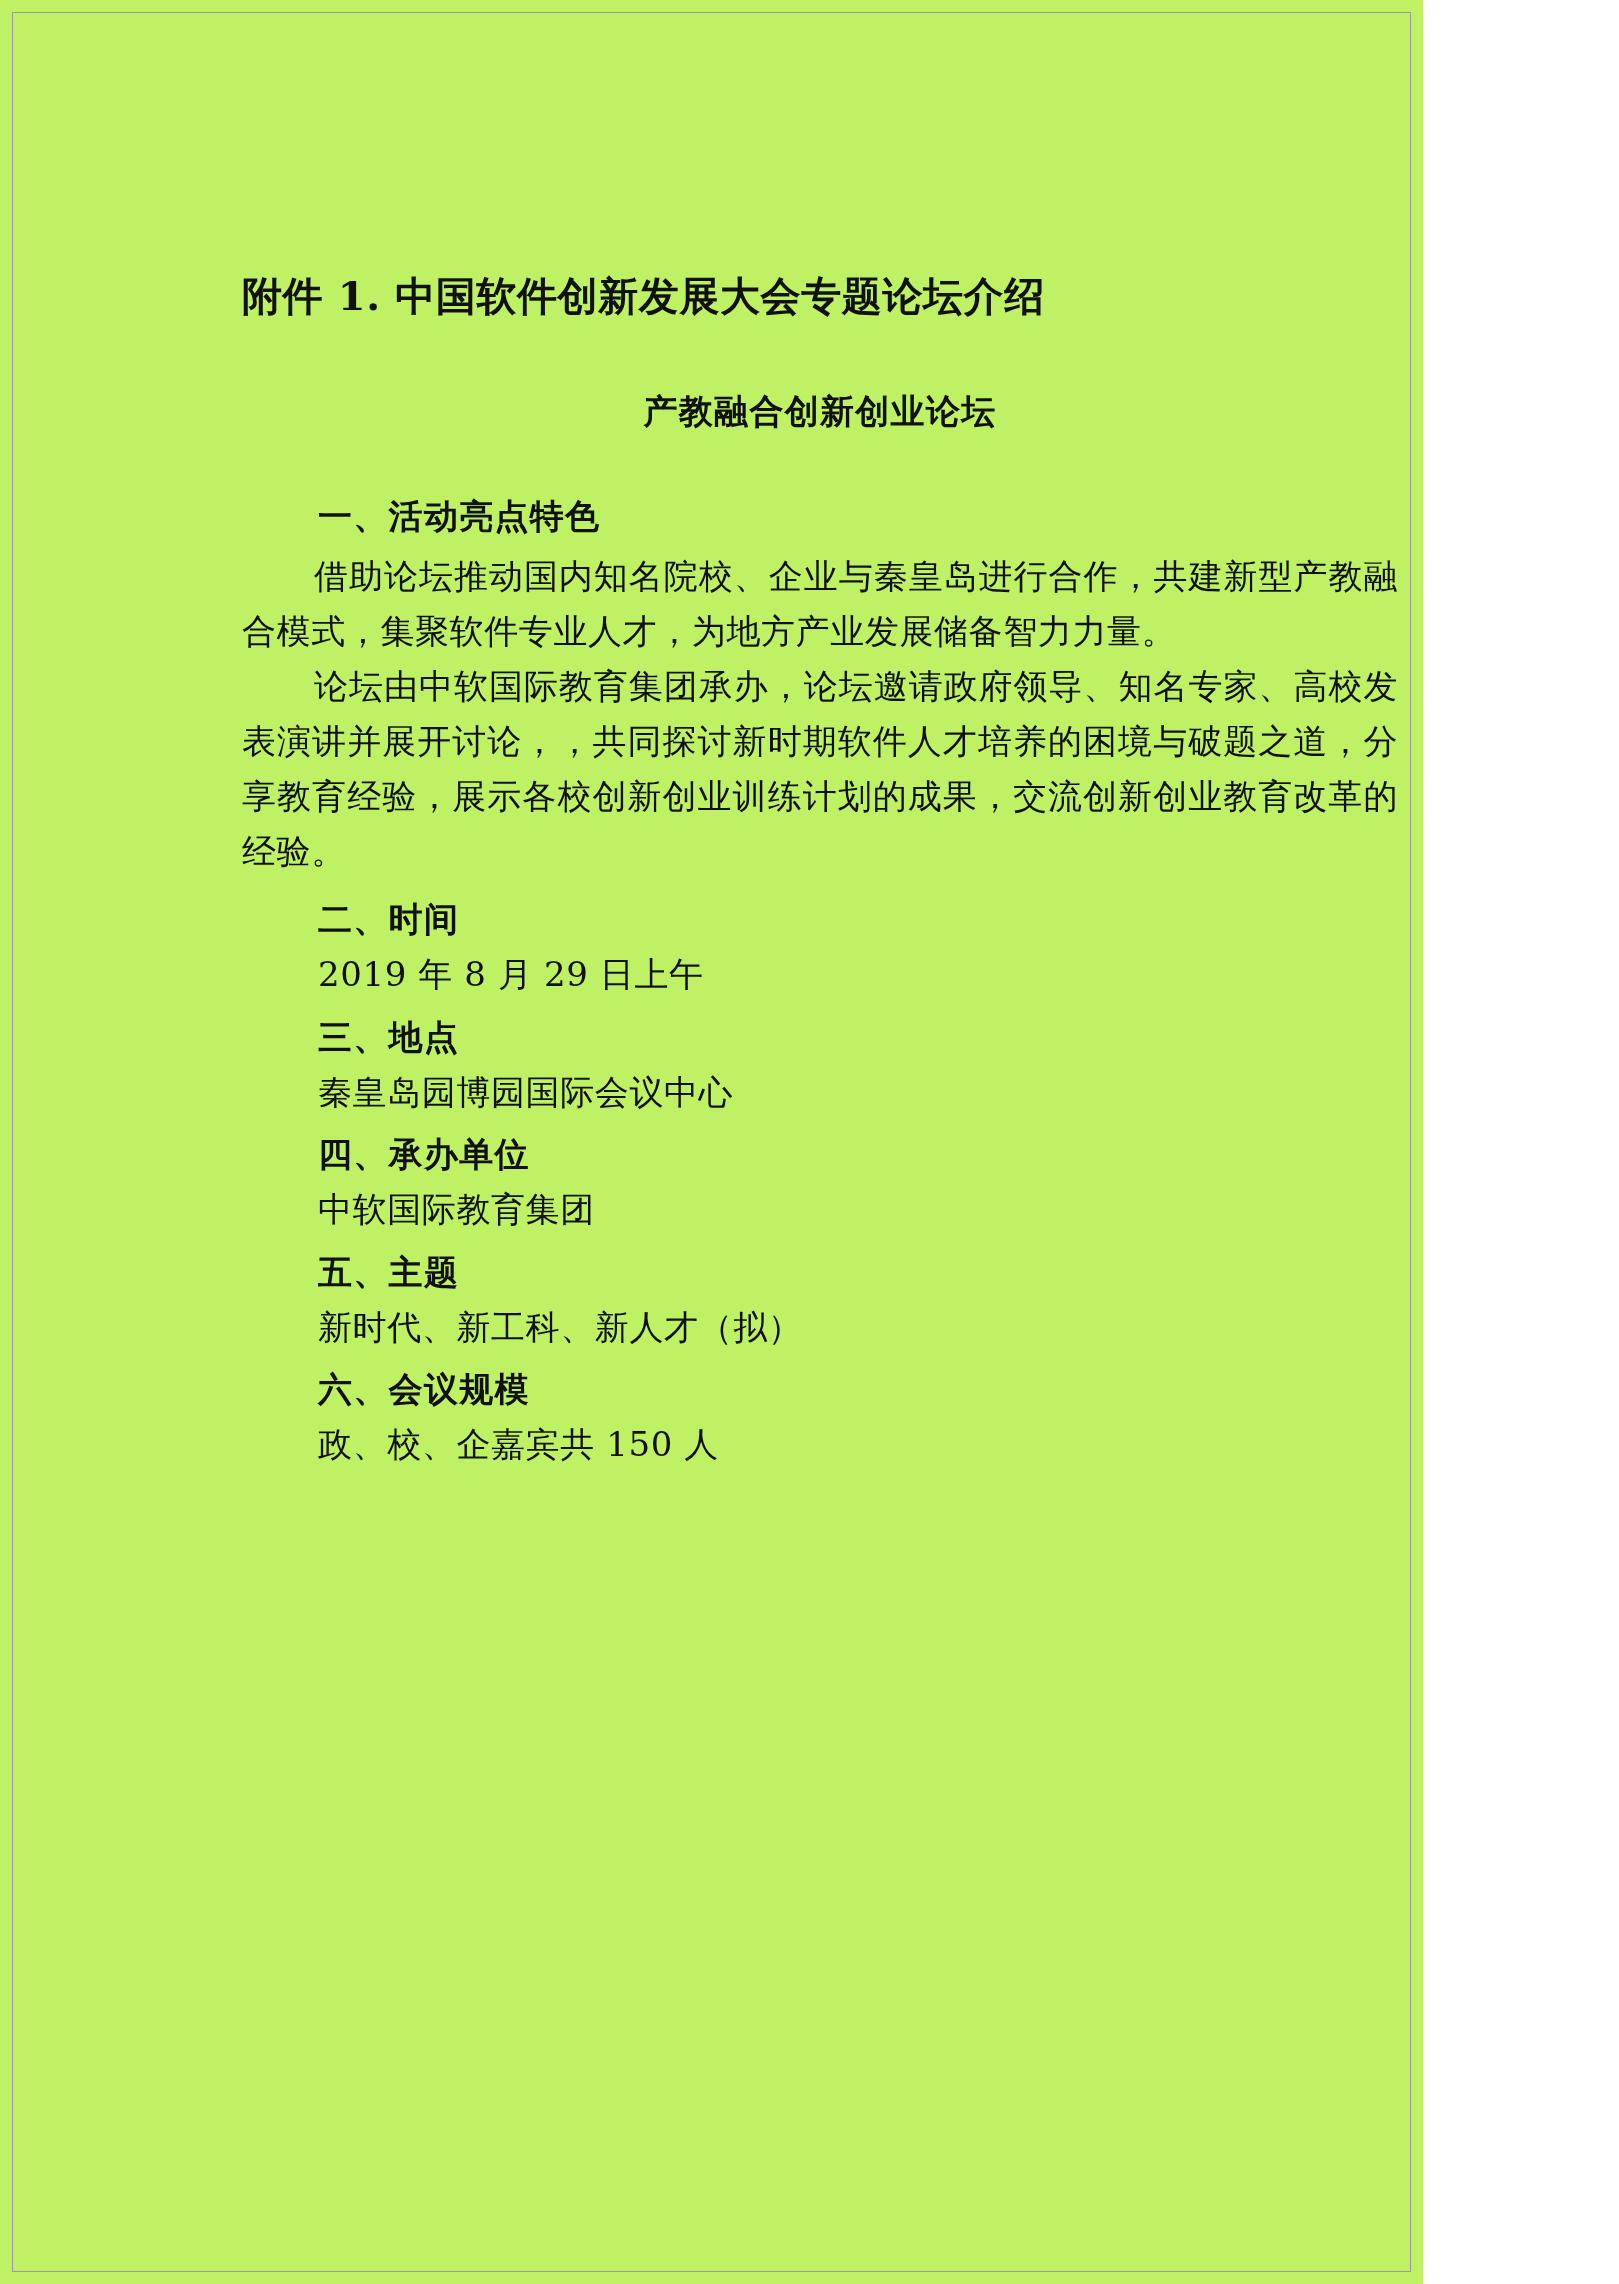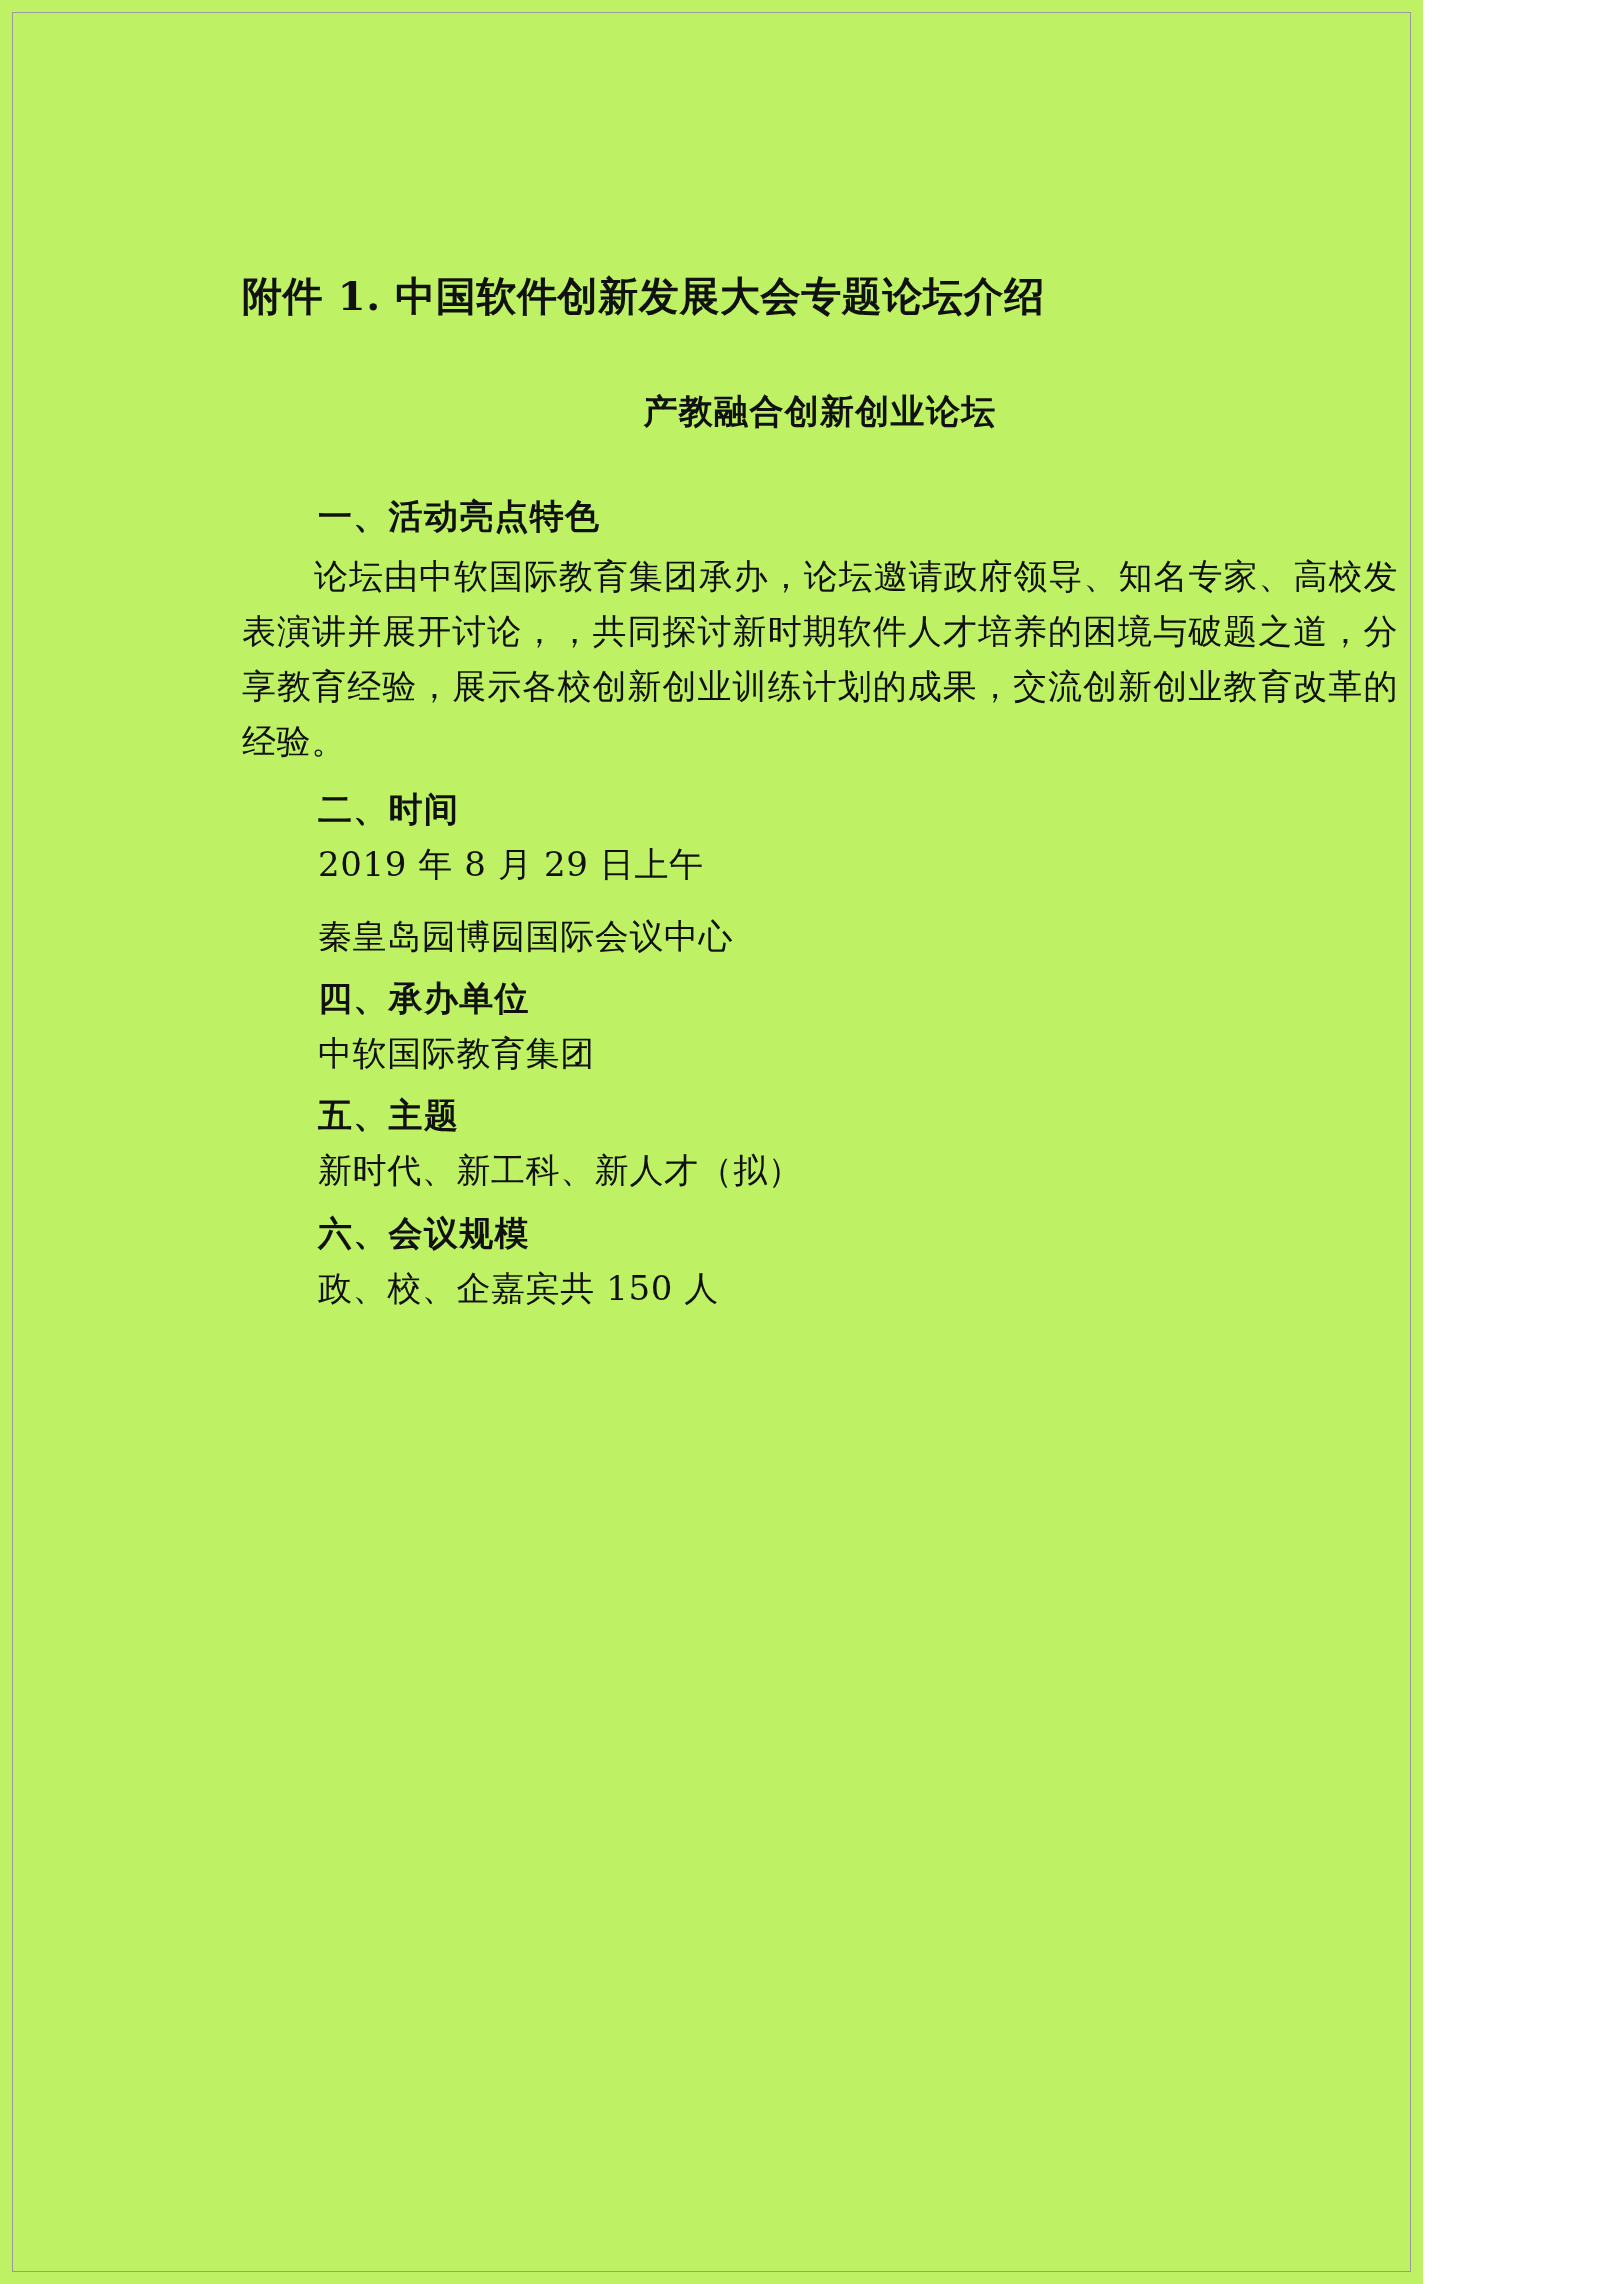--- a/index.html
+++ b/index.html
@@ -87,29 +87,31 @@
   <div class="content">
 
     <h1 class="doc-title">附件 1. 中国软件创新发展大会专题论坛介绍</h1>
 
     <div class="subtitle">产教融合创新创业论坛</div>
 
     <div class="gap-lg"></div>
 
     <div class="section-head">一、活动亮点特色</div>
     <div class="gap-xs"></div>
+    <p class="para">借助论坛推动国内知名院校、企业与秦皇岛进行合作，共建新型产教融合模式，集聚软件专业人才，为地方产业发展储备智力力量。</p>
     <p class="para">论坛由中软国际教育集团承办，论坛邀请政府领导、知名专家、高校发表演讲并展开讨论，，共同探讨新时期软件人才培养的困境与破题之道，分享教育经验，展示各校创新创业训练计划的成果，交流创新创业教育改革的经验。</p>
 
     <div class="gap-sm"></div>
 
     <div class="section-head">二、时间</div>
     <div class="simple-line">2019 年 8 月 29 日上午</div>
 
     <div class="gap-xs"></div>
 
+    <div class="section-head">三、地点</div>
     <div class="simple-line">秦皇岛园博园国际会议中心</div>
 
     <div class="gap-xs"></div>
 
     <div class="section-head">四、承办单位</div>
     <div class="simple-line">中软国际教育集团</div>
 
     <div class="gap-xs"></div>
 
     <div class="section-head">五、主题</div>

